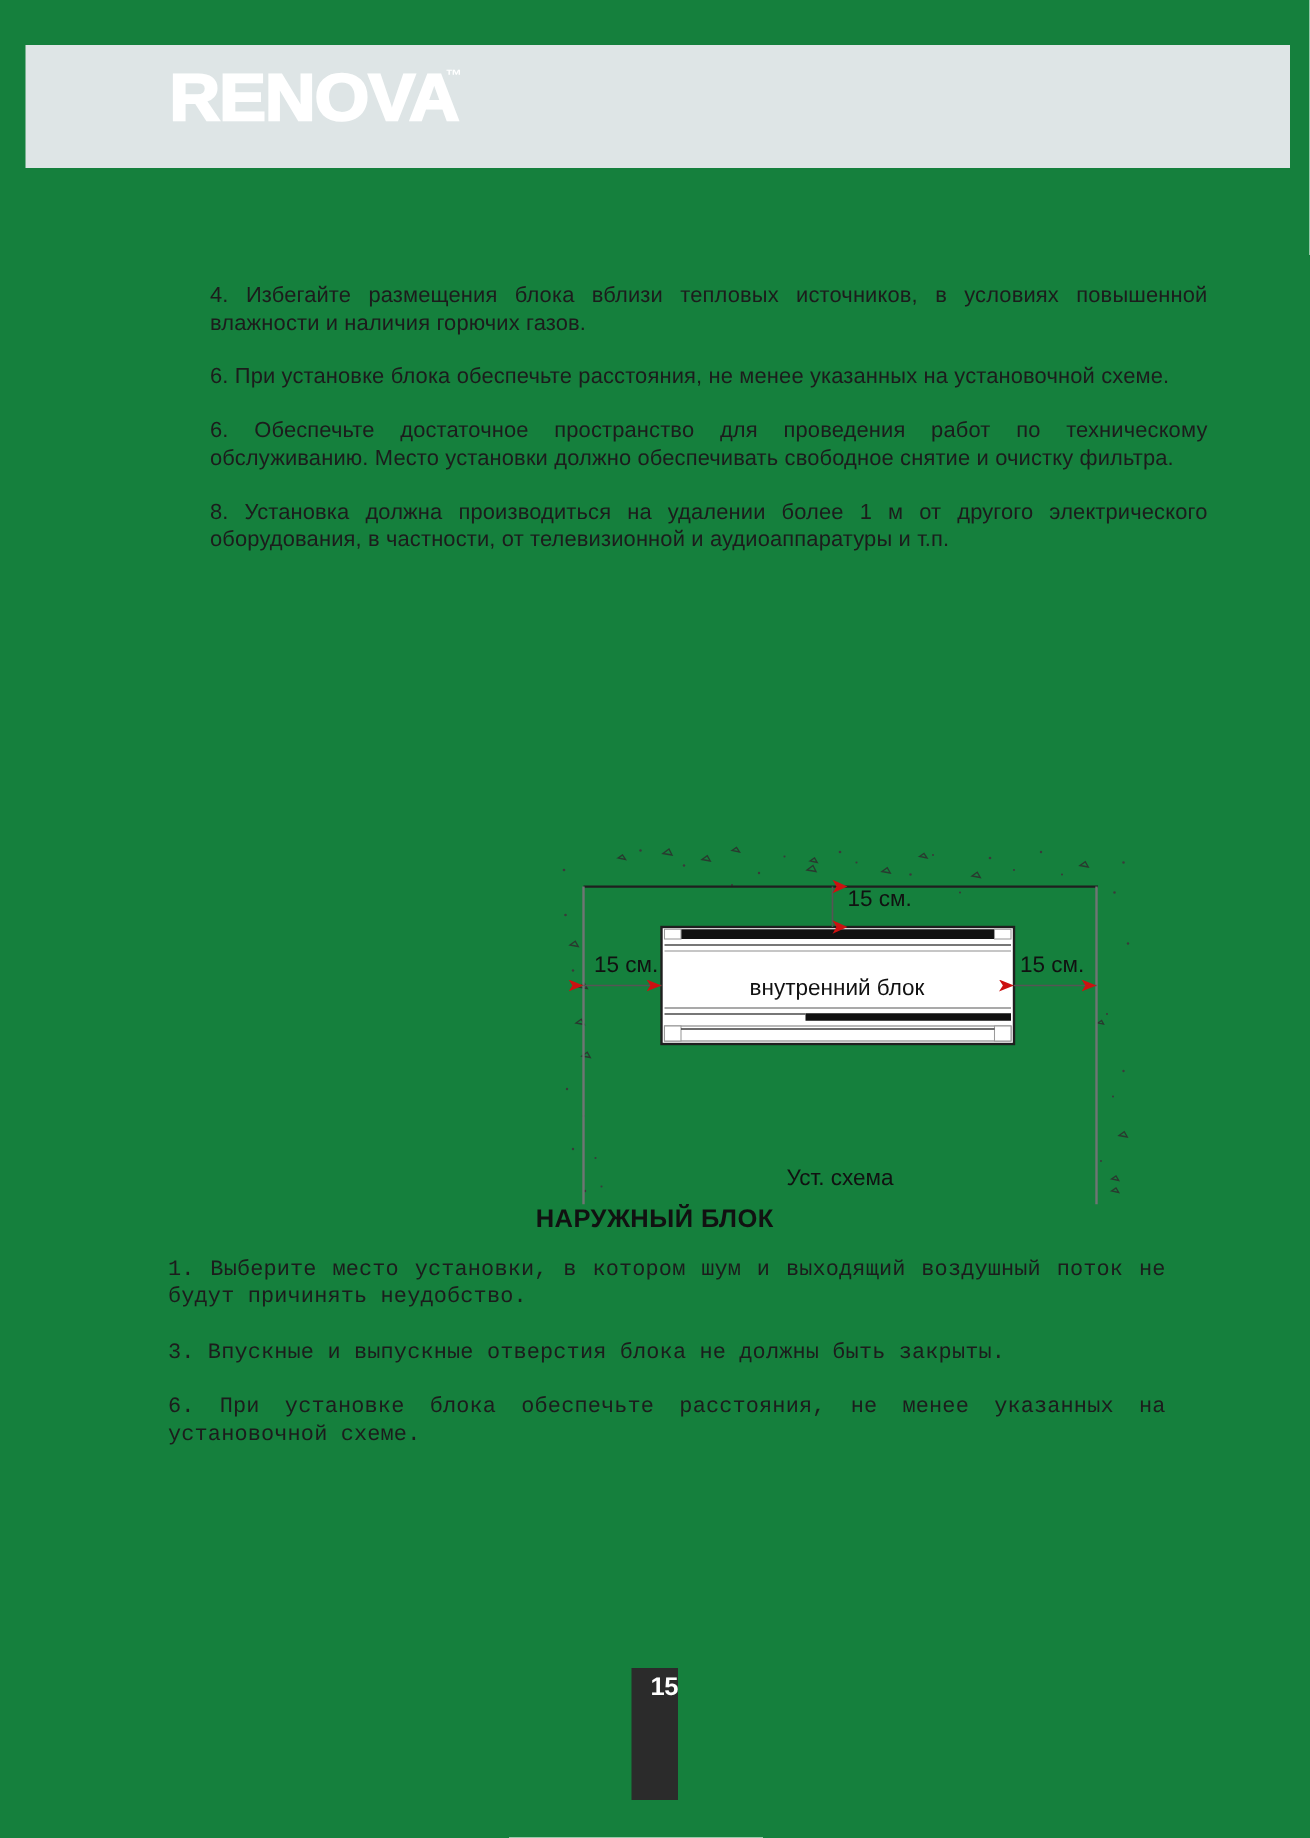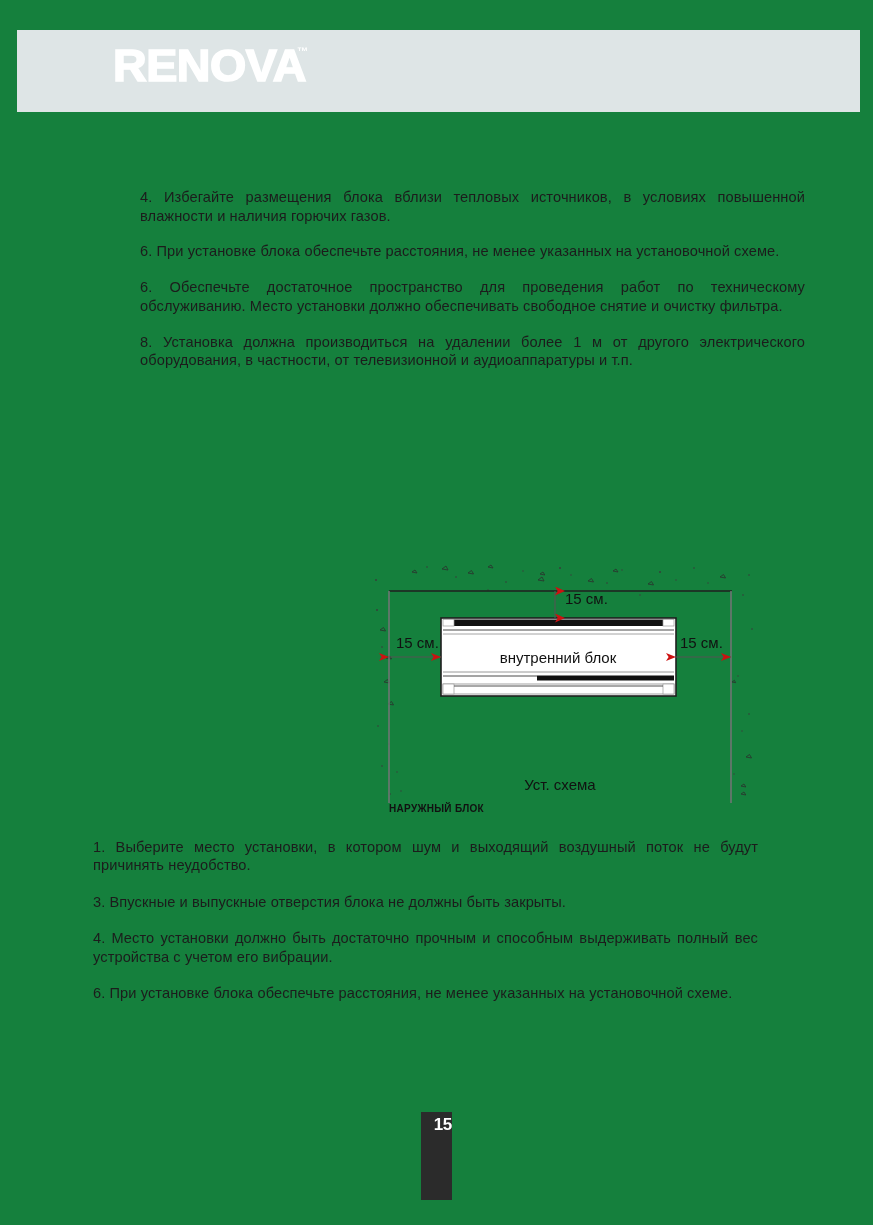--- a/index.html
+++ b/index.html
@@ -84,32 +84,33 @@
   }
   .diagram-svg { display: block; }
 
   
   .section-heading {
     position: absolute;
     left: 0;
     top: 803px;
     width: 873px;
     text-align: center;
-    font-size: 10px;
+    font-size: 17px;
     font-weight: 700;
     letter-spacing: 0.3px;
     color: #111111;
   }
 
   
   .content-lower {
     position: absolute;
-    left: 93px;
+    left: 112px;
     top: 838px;
     width: 665px;
+    font-family: Liberation Mono, monospace;
   }
   .para-tight {
     font-size: 14.6px;
     line-height: 18.4px;
     margin: 0 0 18px 0;
     text-align: justify;
     text-justify: inter-word;
     color: #1c1c1c;
     letter-spacing: 0.1px;
   }
@@ -259,21 +260,20 @@
       <text x="198" y="105" text-anchor="middle" font-family="Liberation Sans, DejaVu Sans, sans-serif" font-size="15" fill="#111111">внутренний блок</text>
       <text x="200" y="232" text-anchor="middle" font-family="Liberation Sans, DejaVu Sans, sans-serif" font-size="15" fill="#111111">Уст. схема</text>
     </svg>
   </div>
 
   <div class="section-heading">НАРУЖНЫЙ БЛОК</div>
 
   <div class="content-lower">
     <p class="para-tight">1. Выберите место установки, в котором шум и выходящий воздушный поток не будут причинять неудобство.</p>
     <p class="para-tight">3. Впускные и выпускные отверстия блока не должны быть закрыты.</p>
-    <p class="para-tight">4. Место установки должно быть достаточно прочным и способным выдерживать полный вес устройства с учетом его вибрации.</p>
     <p class="para-tight">6. При установке блока обеспечьте расстояния, не менее указанных на установочной схеме.</p>
   </div>
 
   <div class="page-number-box">
     <div class="page-number-text">15</div>
   </div>
 
 </div>
 
 </body></html>

